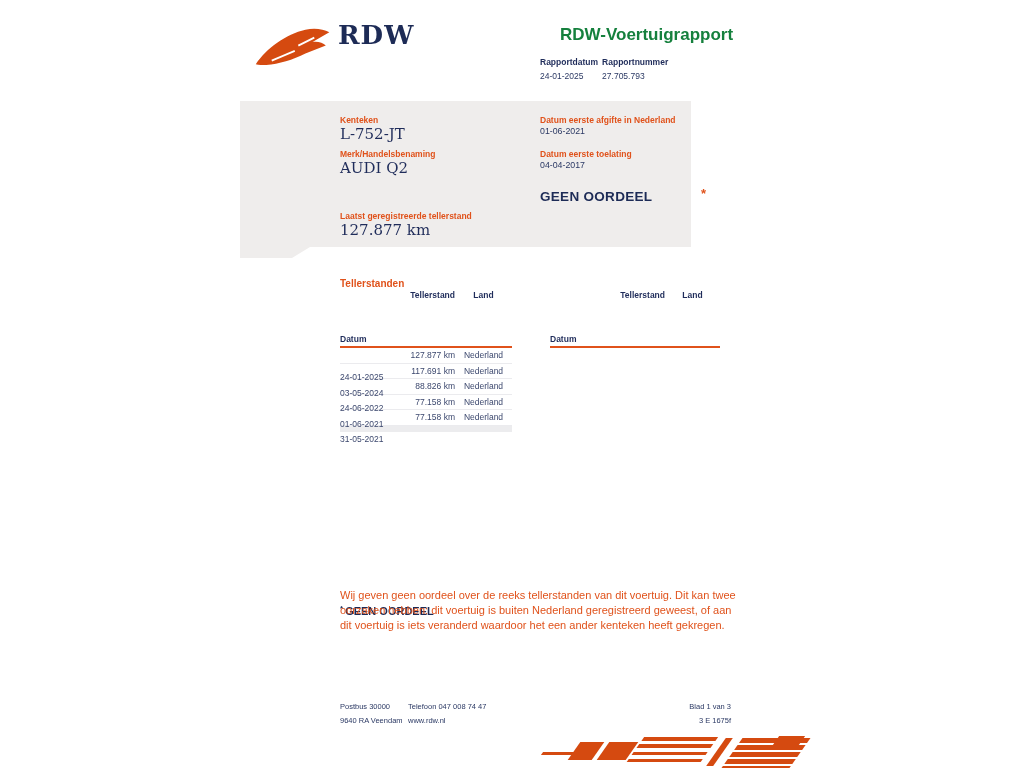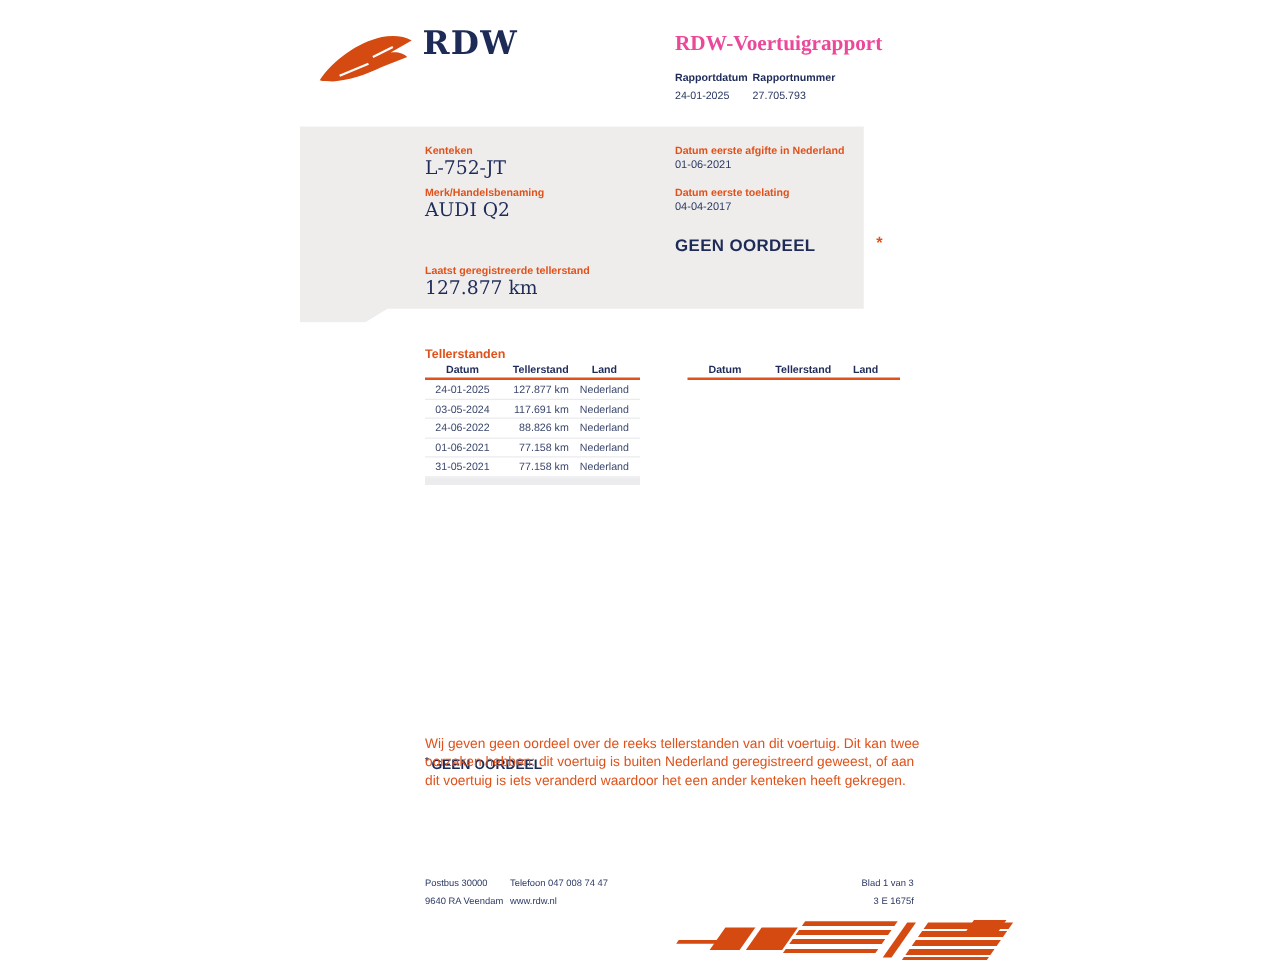--- a/index.html
+++ b/index.html
@@ -9,22 +9,22 @@
   }
   .abs{position:absolute;}
 
   
   .logo-bird{left:254px;top:24px;}
   .logo-text{
     left:338px;top:20px;font-family:"DejaVu Serif", serif;
     font-size:26px;font-weight:bold;color:#1d2b56;letter-spacing:1px;
   }
   .doc-title{
-    left:540px;top:25px;font-family:Liberation Serif, serif;
-    font-size:17px;font-weight:bold;color:#ec4899;
+    left:560px;top:25px;font-family:Liberation Sans, sans-serif;
+    font-size:17px;font-weight:bold;color:#15803d;
   }
   .meta{left:540px;top:57px;display:flex;gap:4px;}
   .meta .lbl{font-size:8.5px;font-weight:bold;color:#1f2c5a;display:block;}
   .meta .val{font-size:8.5px;color:#2b3964;display:block;margin-top:4px;}
 
   
   .panel{
     left:240px;top:101px;width:451px;height:157px;background:#efedec;
     -webkit-clip-path:polygon(0 0,482px 0,482px 146px,70px 146px,52px 157px,0 157px);
     clip-path:polygon(0 0,482px 0,482px 146px,70px 146px,52px 157px,0 157px);
@@ -51,21 +51,21 @@
   .tbl-left{left:340px;width:172px;}
   .tbl-right{left:550px;width:170px;}
   .tbl-head{
     display:flex;border-bottom:2px solid #e0521b;padding-bottom:2px;
     font-size:8.5px;font-weight:bold;color:#1f2c5a;
   }
   .tbl-row{
     display:flex;height:14.5px;align-items:center;
     border-bottom:1px solid #ebebee;font-size:8.5px;color:#3c486e;
   }
-  .c1{width:60px;text-align:center;}
+  .c1{width:60px;text-align:left;margin-top:44px;}
   .c2{width:55px;text-align:right;}
   .c3{flex:1;text-align:center;}
   .tbl-footstrip{height:6px;background:#ececee;}
 
   
   .fn-head{left:340px;top:604px;font-size:11px;font-weight:bold;color:#1d2b56;}
   .fn-head .star{font-size:8px;vertical-align:4px;margin-right:2px;}
   .fn-text{
     left:340px;top:588px;width:396px;font-size:11px;line-height:14.8px;color:#e0521b;
   }

